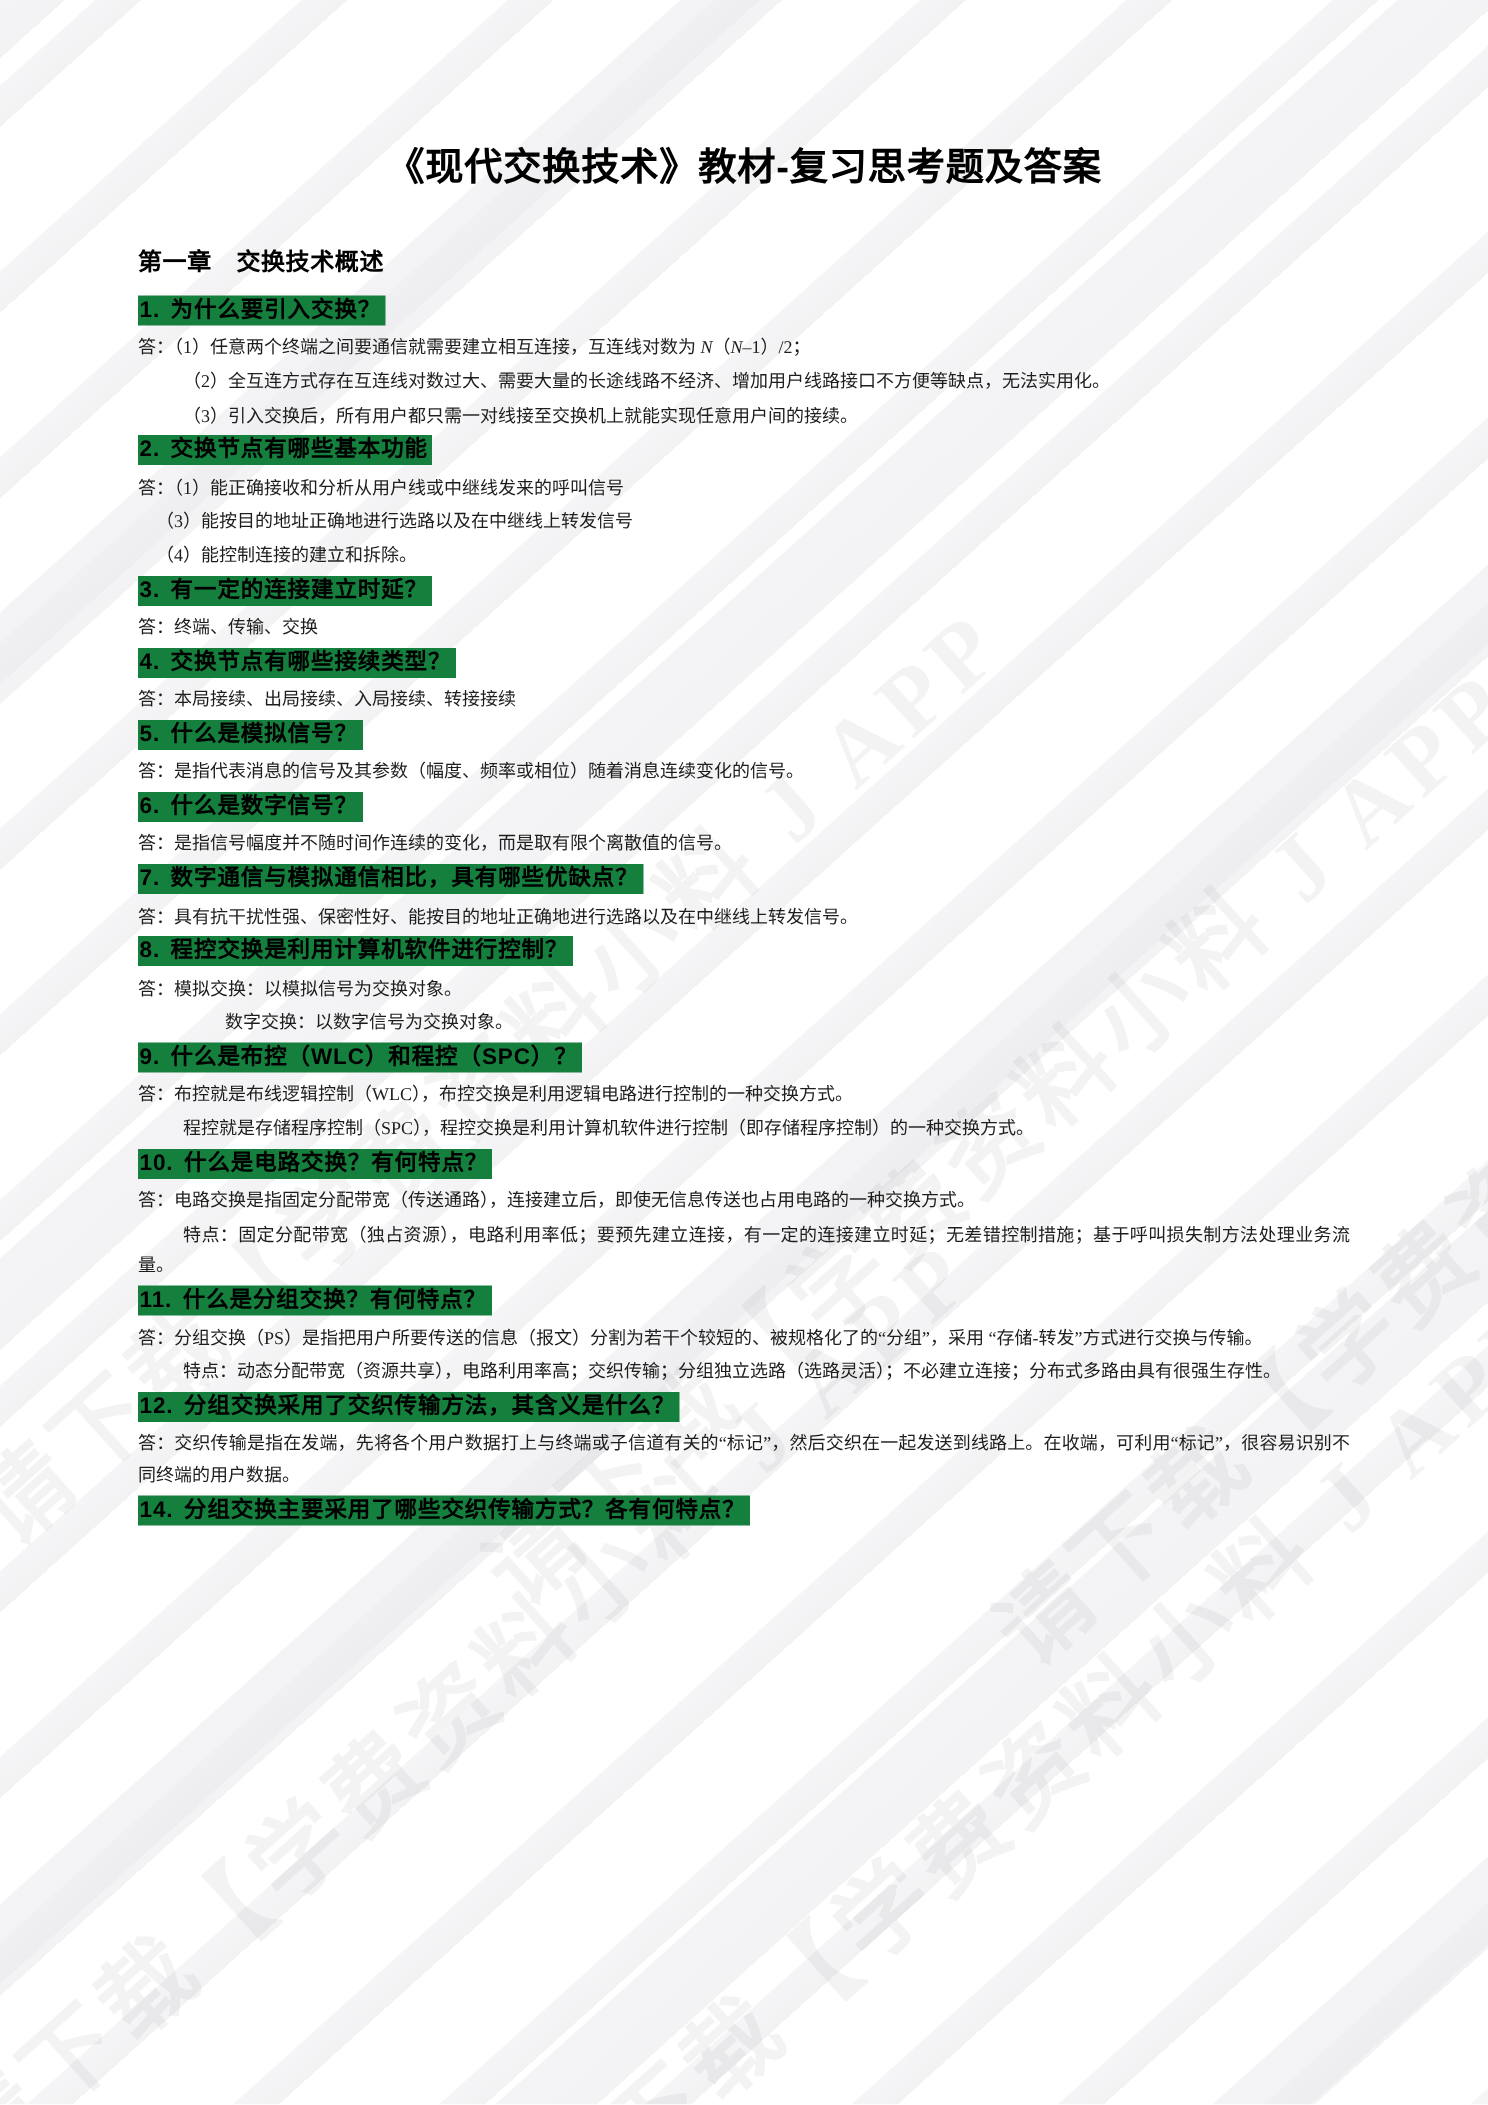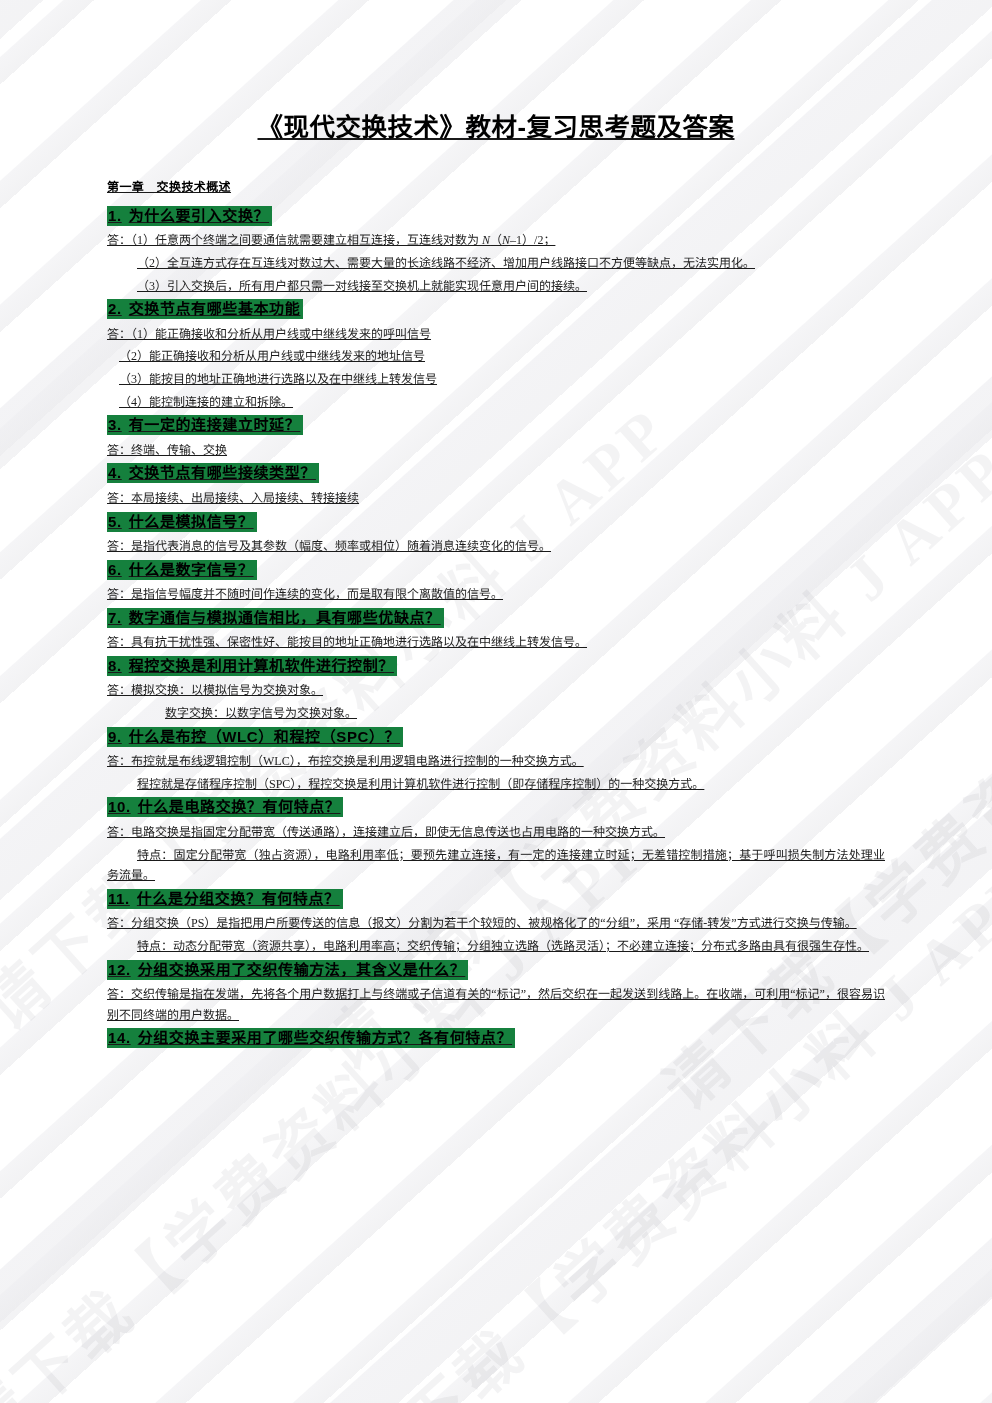--- a/index.html
+++ b/index.html
@@ -72,22 +72,21 @@
   .wm-a { left: -40px;  top: 980px;  font-size: 62px; }
   .wm-b { left: 300px;  top: 1020px; font-size: 62px; }
   .wm-c { left: 640px;  top: 1060px; font-size: 62px; }
   .wm-d { left: -60px;  top: 1400px; font-size: 62px; }
   .wm-e { left: 330px;  top: 1440px; font-size: 62px; }
 
   
   .content {
     position: relative;
     z-index: 2;
-    padding: 15px;
-    text-decoration: underline;
+    padding: 0;
   }
   .doc-title {
     text-align: center;
     font-family: "Liberation Sans", "DejaVu Sans", sans-serif;
     font-weight: 700;
     font-size: 25.5px;
     letter-spacing: 0.5px;
     color: #000000;
     margin: 0;
     padding: 97px 0 0 0;
@@ -95,21 +94,21 @@
   }
 
   .body-block {
     margin: 0;
     padding: 36px 92px 0 92px;
   }
 
   .chapter-head {
     font-family: "Liberation Sans", "DejaVu Sans", sans-serif;
     font-weight: 700;
-    font-size: 12px;
+    font-size: 16px;
     color: #000;
     letter-spacing: 0.4px;
     margin: 0 0 9px 0;
     line-height: 1.45;
   }
 
   .q {
     font-family: "Liberation Sans", "DejaVu Sans", sans-serif;
     font-weight: 700;
     font-size: 15px;
@@ -164,21 +163,20 @@
     <div class="body-block">
       <div class="chapter-head">第一章　交换技术概述</div>
 
       <div id="qa-list">
           <div class="q"><span class="hl"><span class="qnum">1.</span><span>为什么要引入交换？</span></span></div>
           <p class="a ">答：（1）任意两个终端之间要通信就需要建立相互连接，互连线对数为 <em class="var">N</em>（<em class="var">N</em>–1）/2；</p>
           <p class="a sub2">（2）全互连方式存在互连线对数过大、需要大量的长途线路不经济、增加用户线路接口不方便等缺点，无法实用化。</p>
           <p class="a sub2">（3）引入交换后，所有用户都只需一对线接至交换机上就能实现任意用户间的接续。</p>
           <div class="q"><span class="hl"><span class="qnum">2.</span><span>交换节点有哪些基本功能</span></span></div>
           <p class="a ">答：（1）能正确接收和分析从用户线或中继线发来的呼叫信号</p>
-          <p class="a sub">（2）能正确接收和分析从用户线或中继线发来的地址信号</p>
           <p class="a sub">（3）能按目的地址正确地进行选路以及在中继线上转发信号</p>
           <p class="a sub">（4）能控制连接的建立和拆除。</p>
           <div class="q"><span class="hl"><span class="qnum">3.</span><span>有一定的连接建立时延？</span></span></div>
           <p class="a ">答：终端、传输、交换</p>
           <div class="q"><span class="hl"><span class="qnum">4.</span><span>交换节点有哪些接续类型？</span></span></div>
           <p class="a ">答：本局接续、出局接续、入局接续、转接接续</p>
           <div class="q"><span class="hl"><span class="qnum">5.</span><span>什么是模拟信号？</span></span></div>
           <p class="a ">答：是指代表消息的信号及其参数（幅度、频率或相位）随着消息连续变化的信号。</p>
           <div class="q"><span class="hl"><span class="qnum">6.</span><span>什么是数字信号？</span></span></div>
           <p class="a ">答：是指信号幅度并不随时间作连续的变化，而是取有限个离散值的信号。</p>

